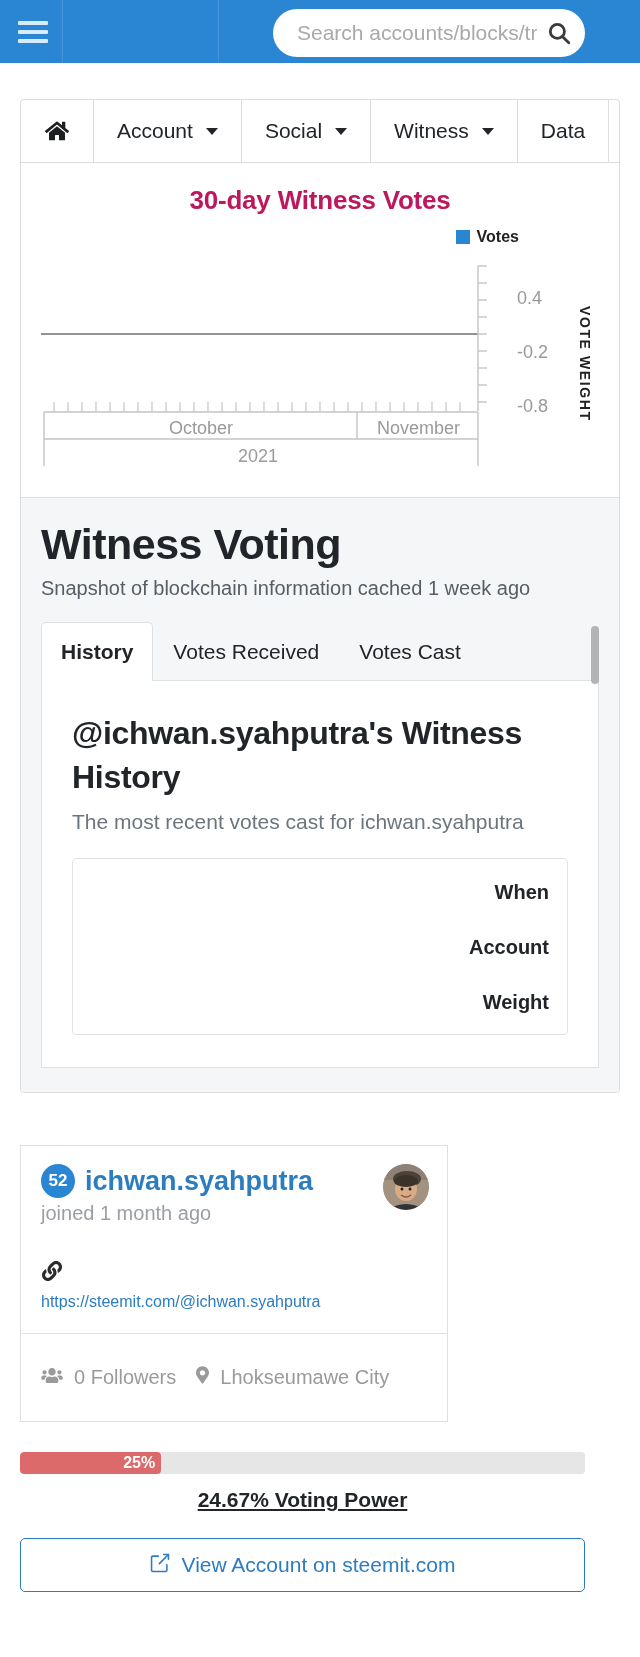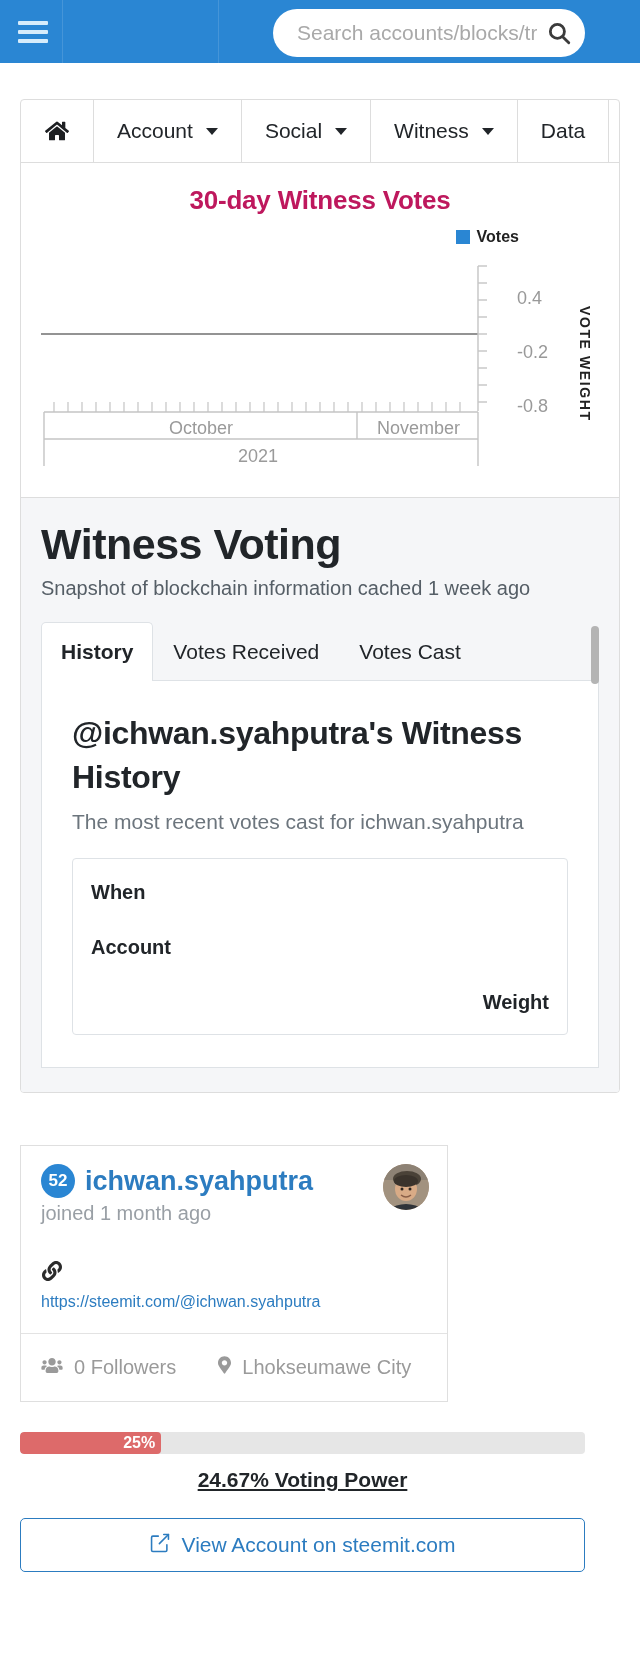--- a/index.html
+++ b/index.html
@@ -216,20 +216,21 @@
   }
   .votetable {
     border: 1px solid #dee2e6;
     border-radius: 4px;
     padding: 22px 18px 20px 18px;
     min-height: 160px;
   }
   .votetable .th {
     font-size: 20px; font-weight: bold; color: #212529;
     margin-bottom: 32px;
+    text-align: right;
   }
   .votetable .th.right { text-align: right; margin-bottom: 0; }
 
   
   .profile-card {
     margin: 52px 20px 0 20px;
     width: 428px;
     border: 1px solid #dfdfdf;
     border-radius: 0;
     background: #fff;
@@ -266,22 +267,22 @@
     font-size: 16px;
     color: #2c7cc0;
     text-decoration: none;
     cursor: pointer;
     word-break: break-all;
   }
   .pc-footer {
     border-top: 1px solid #e3e3e3;
     display: flex;
     align-items: center;
-    gap: 42px;
-    padding: 22px 20px;
+    gap: 20px;
+    padding: 32px 20px;
     font-size: 20px;
     color: #9a9a9a;
   }
   .pc-footer .item { display: flex; align-items: center; gap: 11px; }
 
   
   .vp-wrap { margin: 30px 20px 0 20px; }
   .progress {
     height: 22px;
     background: #e6e6e6;

